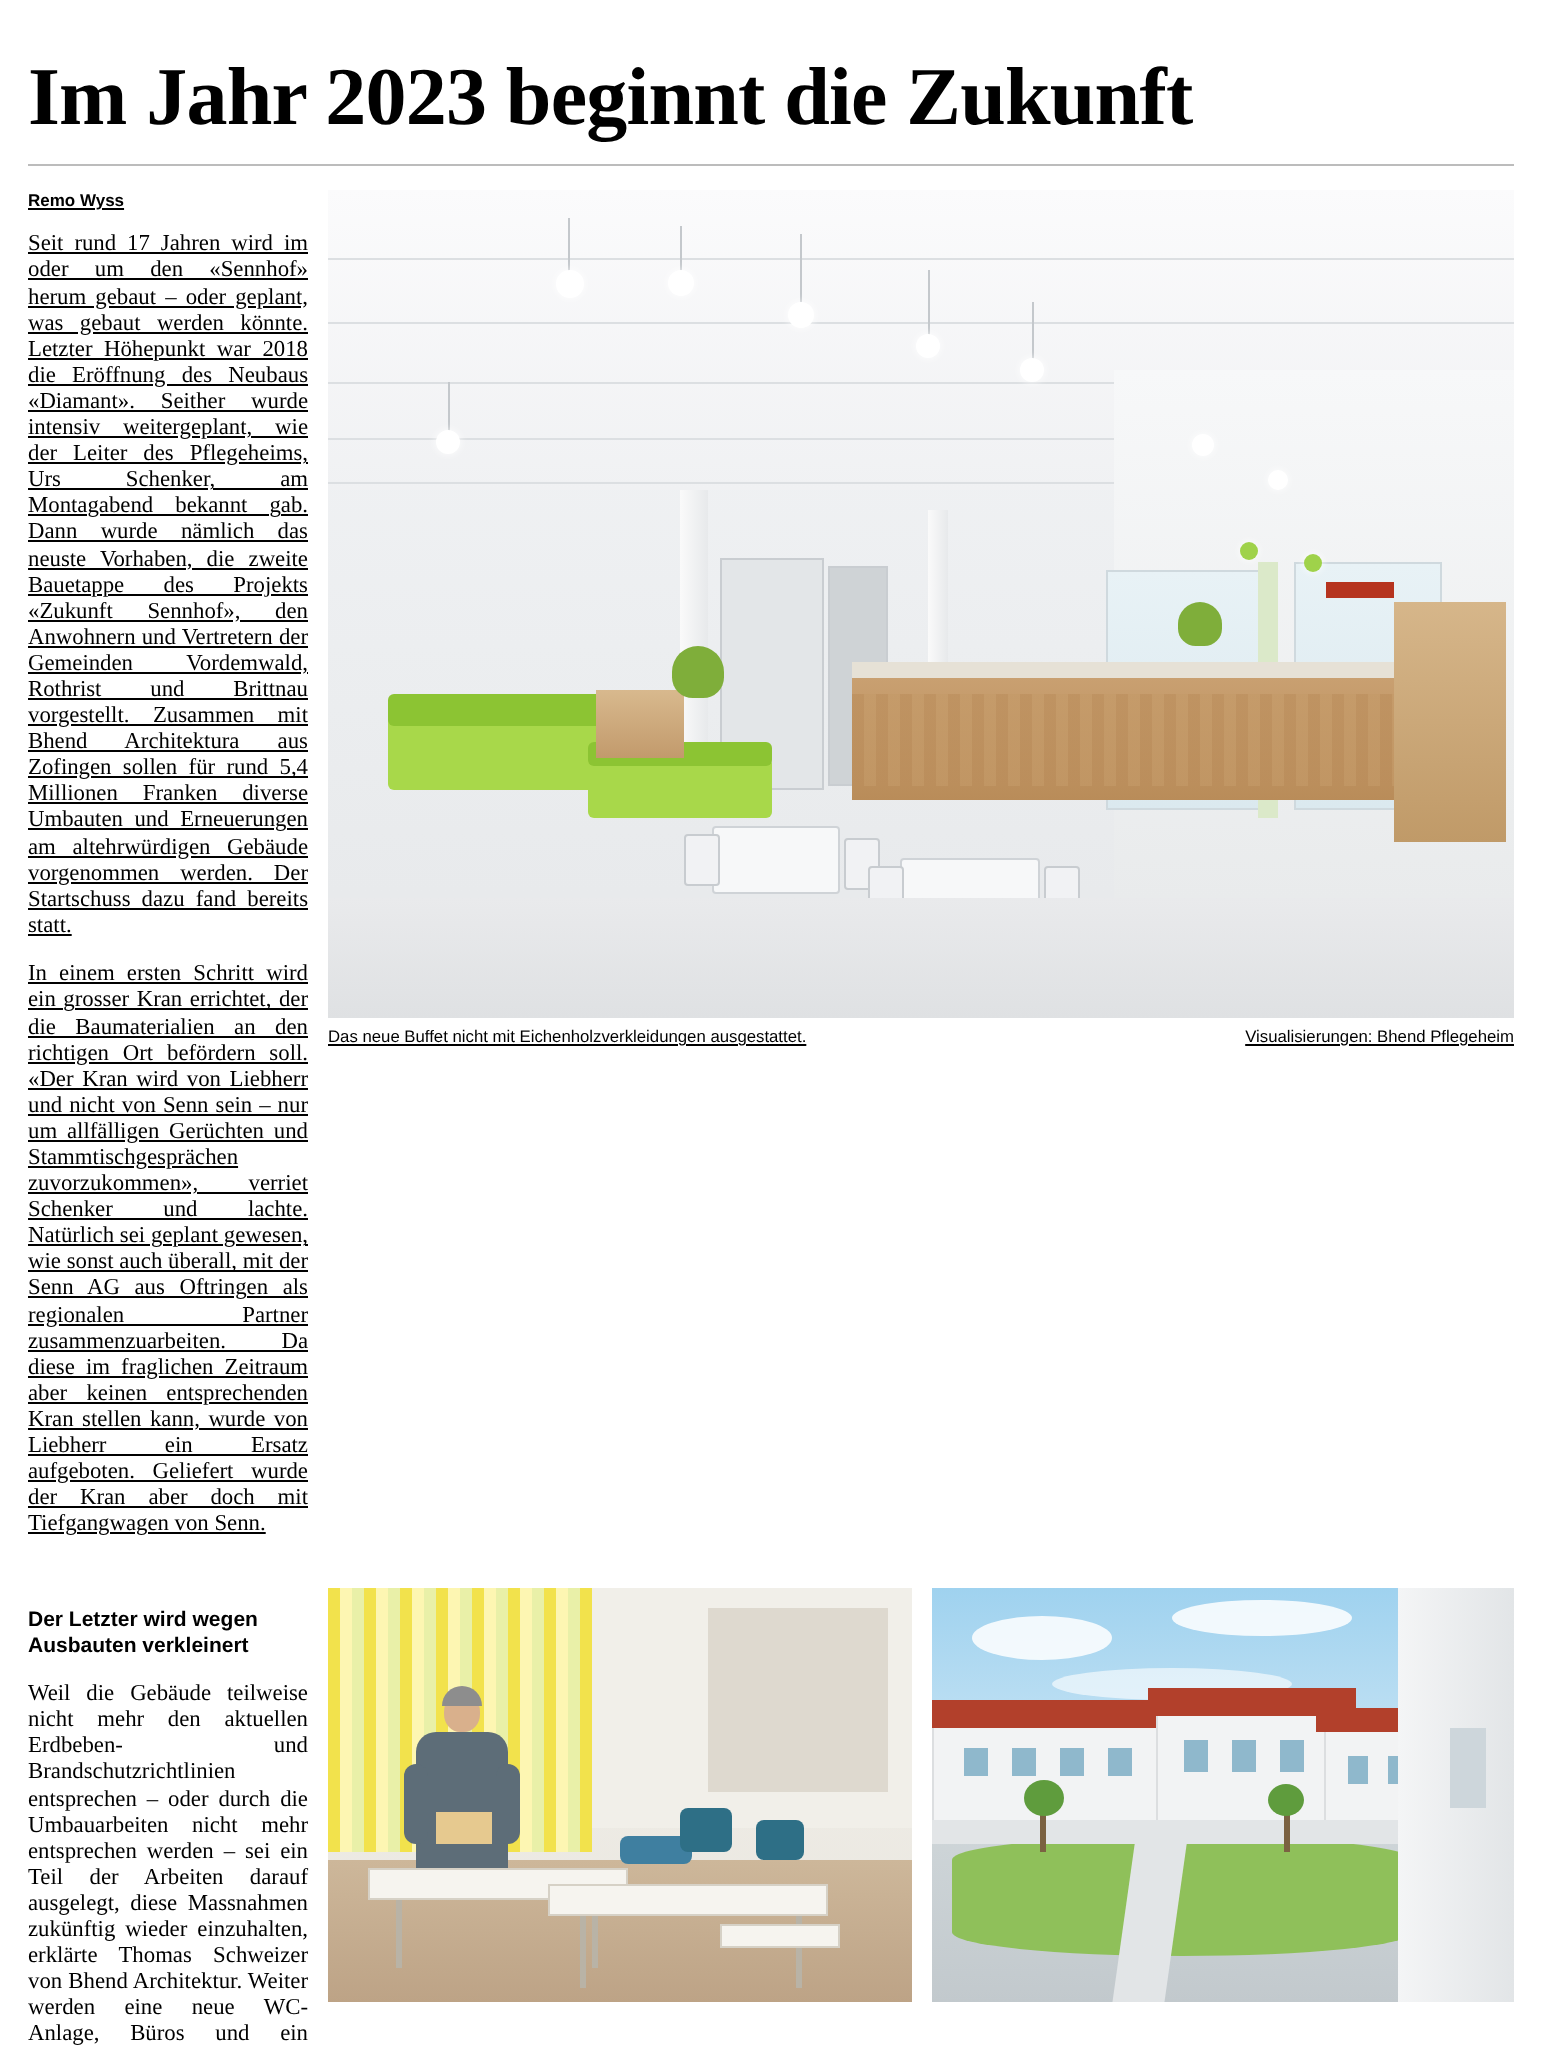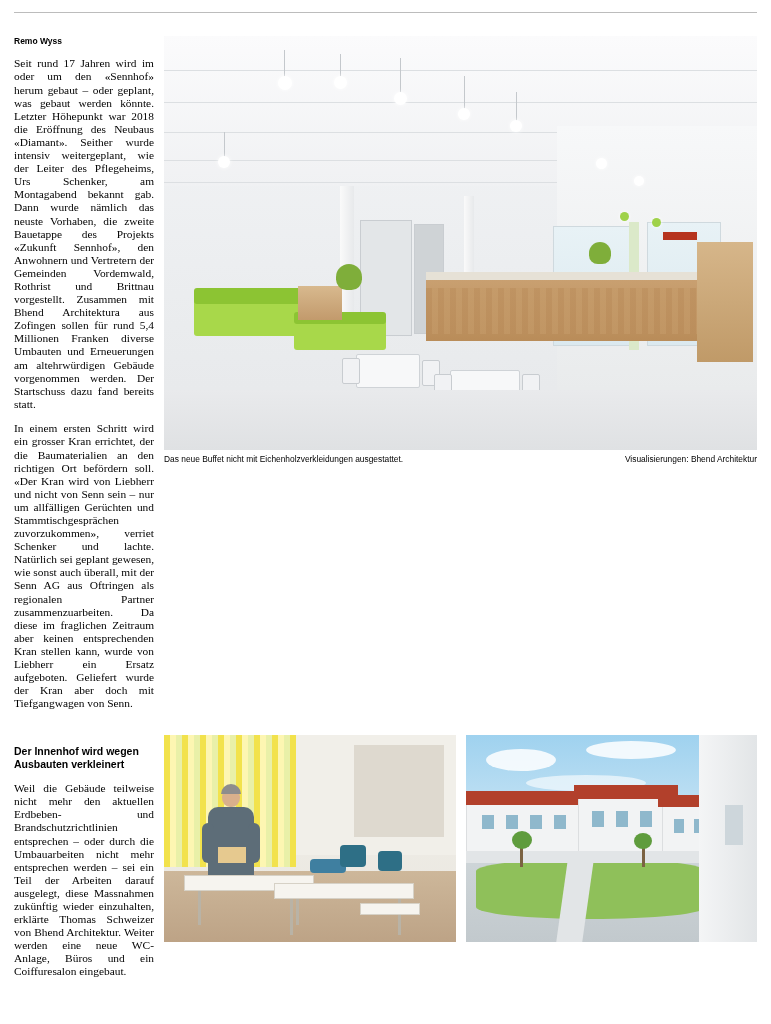--- a/index.html
+++ b/index.html
@@ -37,21 +37,22 @@
   }
   .rule {
     border-top: 1px solid #bcbcbc;
     margin: 12px 0 0 0;
   }
 
   
   .upper {
     display: flex;
     gap: 10px;
-    margin-top: 23px;
+    margin-top: 12px;
+    text-decoration: underline;
   }
   .col-left {
     width: 140px;
     flex: 0 0 140px;
   }
   .byline {
     font-family: "Liberation Sans", sans-serif;
     font-weight: 700;
     font-size: 8.5px;
     margin-bottom: 7px;
@@ -149,20 +150,21 @@
   .s3-path { position:absolute; background:#e2e5e7; }
   .s3-tree { position:absolute; background:#5f9c3d; border-radius:50%; }
   .s3-trunk { position:absolute; width:3px; background:#7b6242; }
   .s3-wallR { position:absolute; right:0; top:0; bottom:0; width:58px; background:linear-gradient(90deg,#f4f5f6,#e2e5e7); }
 </style>
 </head>
 <body>
 
 <div class="page">
 
+  <h1 class="headline">Im Jahr 2023 beginnt die Zukunft</h1>
   <div class="rule"></div>
 
   <div class="upper">
 
     <div class="col-left">
       <div class="byline">Remo Wyss</div>
       <p class="body-text">Seit rund 17 Jahren wird im oder um den «Sennhof» herum gebaut – oder geplant, was gebaut werden könnte. Letzter Höhepunkt war 2018 die Eröffnung des Neubaus «Diamant». Seither wurde intensiv weitergeplant, wie der Leiter des Pflegeheims, Urs Schenker, am Montagabend bekannt gab. Dann wurde nämlich das neuste Vorhaben, die zweite Bauetappe des Projekts «Zukunft Sennhof», den Anwohnern und Vertretern der Gemeinden Vordemwald, Rothrist und Brittnau vorgestellt. Zusammen mit Bhend Architektura aus Zofingen sollen für rund 5,4 Millionen Franken diverse Umbauten und Erneuerungen am altehrwürdigen Gebäude vorgenommen werden. Der Startschuss dazu fand bereits statt.</p>
       <p class="body-text">In einem ersten Schritt wird ein grosser Kran errichtet, der die Baumaterialien an den richtigen Ort befördern soll. «Der Kran wird von Liebherr und nicht von Senn sein – nur um allfälligen Gerüchten und Stammtischgesprächen zuvorzukommen», verriet Schenker und lachte. Natürlich sei geplant gewesen, wie sonst auch überall, mit der Senn AG aus Oftringen als regionalen Partner zusammenzuarbeiten. Da diese im fraglichen Zeitraum aber keinen entsprechenden Kran stellen kann, wurde von Liebherr ein Ersatz aufgeboten. Geliefert wurde der Kran aber doch mit Tiefgangwagen von Senn.</p>
     </div>
 
@@ -227,28 +229,28 @@
           <div class="s1-stem" style="left:60px;top:96px;height:26px;"></div>
           <div class="s1-lamp" style="left:54px;top:120px;width:12px;height:12px;"></div>
           <div class="s1-lamp" style="left:432px;top:122px;width:11px;height:11px;"></div>
           <div class="s1-lamp" style="left:470px;top:140px;width:10px;height:10px;"></div>
           <div class="s1-lamp" style="right:128px;top:176px;width:9px;height:9px;background:#9fd24a;"></div>
           <div class="s1-lamp" style="right:96px;top:182px;width:9px;height:9px;background:#9fd24a;"></div>
         </div>
       </div>
       <div class="caption">
         <span>Das neue Buffet nicht mit Eichenholzverkleidungen ausgestattet.</span>
-        <span class="credit">Visualisierungen: Bhend Architektur</span>
+        <span class="credit">Visualisierungen: Bhend Pflegeheim</span>
       </div>
     </div>
   </div>
 
   <div class="midrow">
     <div class="col-left">
-      <div class="subhead">Der Innenhof wird wegen Ausbauten verkleinert</div>
+      <div class="subhead">Der Letzter wird wegen Ausbauten verkleinert</div>
       <p class="body-text">Weil die Gebäude teilweise nicht mehr den aktuellen Erdbeben- und Brandschutzrichtlinien entsprechen – oder durch die Umbauarbeiten nicht mehr entsprechen werden – sei ein Teil der Arbeiten darauf ausgelegt, diese Massnahmen zukünftig wieder einzuhalten, erklärte Thomas Schweizer von Bhend Architektur. Weiter werden eine neue WC-Anlage, Büros und ein Coiffuresalon eingebaut.</p>
 
     </div>
 
     <div class="cell">
       <div class="photo photo-mid">
         <div class="scene">
           <div class="s2-bg"></div>
           <div class="s2-curtain" style="left:0;width:132px;top:0;height:132px;"></div>
           <div class="s2-wall" style="left:132px;right:0;top:0;height:120px;"></div>

